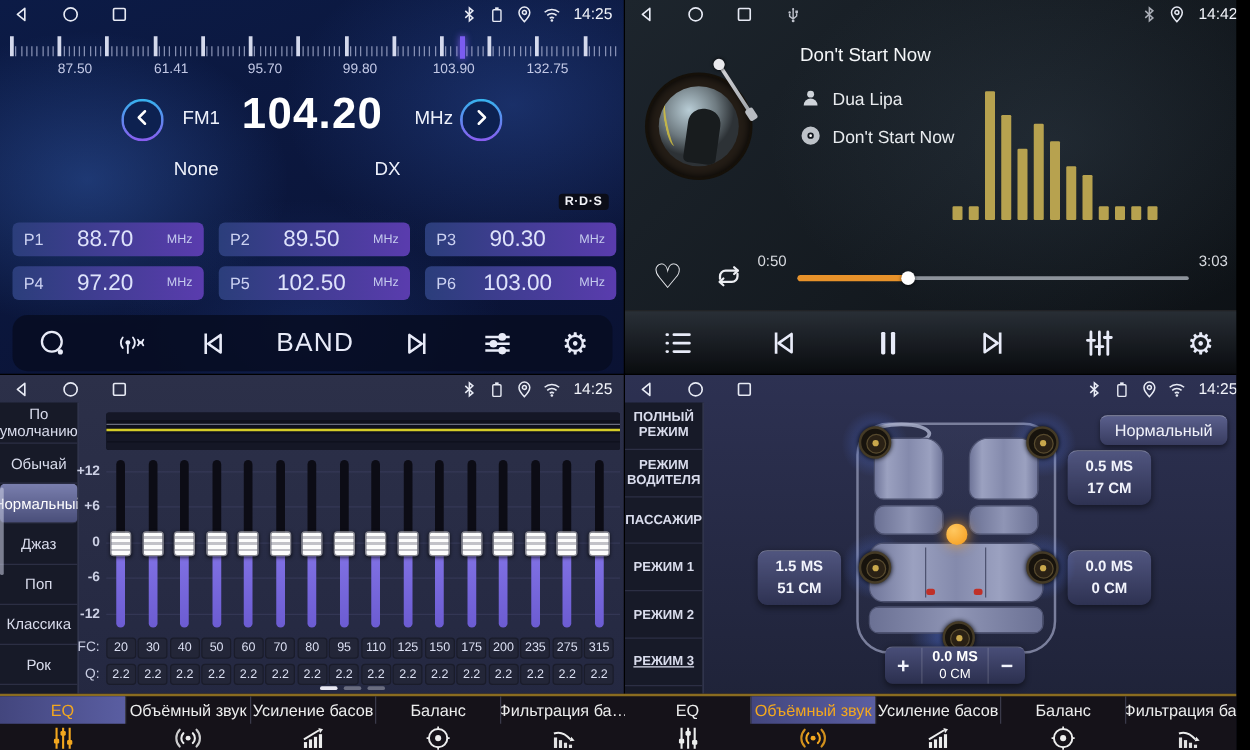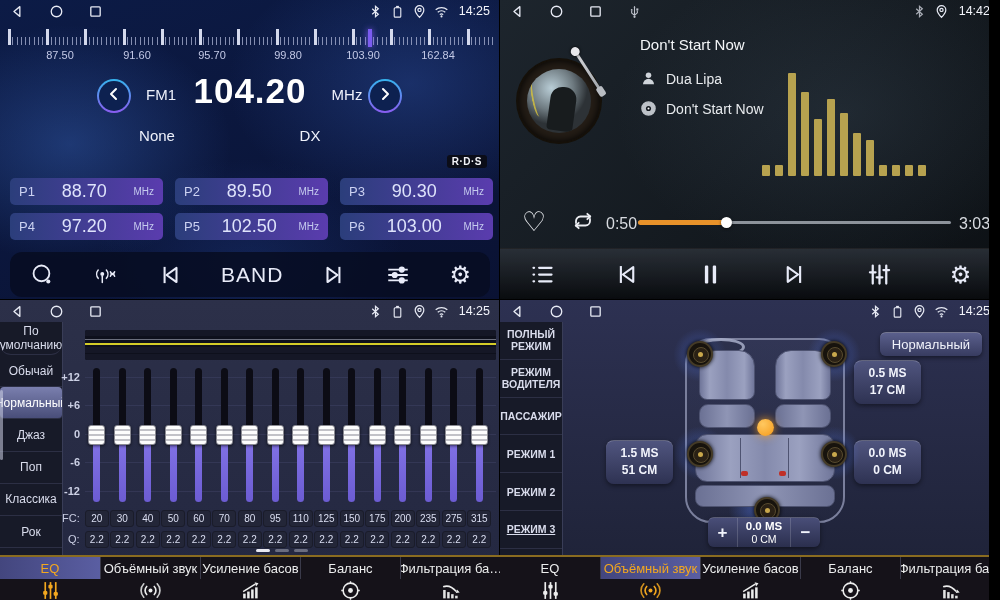--- a/index.html
+++ b/index.html
@@ -77,21 +77,21 @@
   .tonearm::after{content:"";position:absolute;left:-2px;bottom:-4px;width:7px;height:10px;border-radius:2px;
     background:#b8bcc2;}
   .p-title{position:absolute;left:140px;top:36px;font-size:15px;color:#f4f6f8;}
   .p-row{position:absolute;left:140px;display:flex;align-items:center;gap:9px;font-size:14px;color:#e8ebee;}
   .p-row .sb-ic{width:17px;height:17px;color:#cfd4da;}
   .bars{position:absolute;left:262px;top:70px;width:172px;height:106px;display:flex;
     align-items:flex-end;gap:5px;}
   .vbar{width:8px;border-radius:1px;}
   .p-heart{position:absolute;left:22px;top:206px;font-size:27px;color:#eceef2;font-family:"DejaVu Sans",sans-serif;}
   .p-repeat{position:absolute;left:70px;top:210px;width:26px;height:22px;color:#eceef2;}
-  .p-time{position:absolute;top:215px;font-size:16px;color:#d8dbe0;}
+  .p-time{position:absolute;top:202px;font-size:12px;color:#d8dbe0;}
   .p-track{position:absolute;left:138px;top:221px;width:313px;height:3px;background:#8d939b;border-radius:2px;}
   .p-fill{position:absolute;left:0;top:-1px;height:5px;background:#e8922a;border-radius:3px;}
   .p-knob{position:absolute;top:-4px;width:11px;height:11px;border-radius:50%;background:#fff;
     box-shadow:0 1px 3px rgba(0,0,0,.6);}
   .p-toolbar{position:absolute;left:0;right:0;top:248px;bottom:0;display:flex;align-items:center;
     justify-content:space-around;background:linear-gradient(180deg,rgba(44,50,58,.85),rgba(8,10,13,.95));
     border-top:1px solid rgba(255,255,255,.10);}
   .p-toolbar .tb-ic{width:27px;height:27px;}
 
   
@@ -344,25 +344,25 @@
           <div class="tick" style="left: 462.8px; height: 8px;"></div>
           <div class="tick" style="left: 467px; height: 8px;"></div>
           <div class="tick" style="left: 471.3px; height: 8px;"></div>
           <div class="tick" style="left: 475.5px; height: 8px;"></div>
           <div class="tick" style="left: 479.8px; height: 8px;"></div>
           <div class="tick" style="left: 484px; height: 8px;"></div>
           <div class="tick indicator" style="left: 360px; height: 18px; bottom: 1px;"></div>
         </div>
       <div id="dial-labels">
           <div class="dial-label" style="left: 52px;">87.50</div>
-          <div class="dial-label" style="left: 129px;">91.60</div>
+          <div class="dial-label" style="left: 129px;">61.41</div>
           <div class="dial-label" style="left: 204px;">95.70</div>
           <div class="dial-label" style="left: 280px;">99.80</div>
           <div class="dial-label" style="left: 355px;">103.90</div>
-          <div class="dial-label" style="left: 430px;">162.84</div>
+          <div class="dial-label" style="left: 430px;">132.75</div>
         </div>
     </div>
 
     <div class="arrow-btn" style="left:97px;top:79px;">
       <span><svg viewBox="0 0 14 14" fill="none" stroke="#fff" stroke-width="2" stroke-linecap="round" stroke-linejoin="round">
             <path d="M9 2 4 7l5 5"></path>
           </svg></span>
     </div>
     <div class="r-band">FM1</div>
     <div class="r-freq">104.20</div>
@@ -629,21 +629,21 @@
             <svg viewBox="0 0 16 16" fill="none" stroke="currentColor" stroke-width="1.3">
               <path d="M1.8 6.2a9.4 9.4 0 0 1 12.4 0M4 8.8a6 6 0 0 1 8 0M6.2 11.3a2.8 2.8 0 0 1 3.6 0"></path>
               <circle cx="8" cy="13.2" r="1.1" fill="currentColor" stroke="none"></circle>
             </svg>
           </span>
         <span class="sb-time">14:25</span>
       </div>
     </div>
 
     <div class="side" id="eq-side">
-        <div class="side-item" style="min-height: 32.2px; font-size: 12px; border-radius: 11px;">По умолчанию</div>
+        <div class="side-item" style="min-height: 32.2px; font-size: 12px;">По умолчанию</div>
         <div class="side-item" style="min-height: 32.2px; font-size: 12px;">Обычай</div>
         <div class="side-item sel" style="min-height: 32.2px; font-size: 12px;">Нормальный</div>
         <div class="side-item" style="min-height: 32.2px; font-size: 12px;">Джаз</div>
         <div class="side-item" style="min-height: 32.2px; font-size: 12px;">Поп</div>
         <div class="side-item" style="min-height: 32.2px; font-size: 12px;">Классика</div>
         <div class="side-item" style="min-height: 32.2px; font-size: 12px;">Рок</div>
       </div>
     <div class="side-scroll"></div>
 
     <div class="eq-band">

